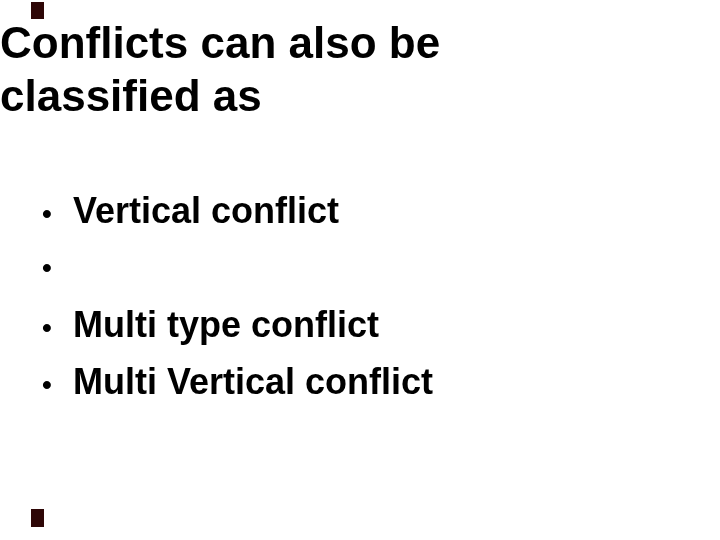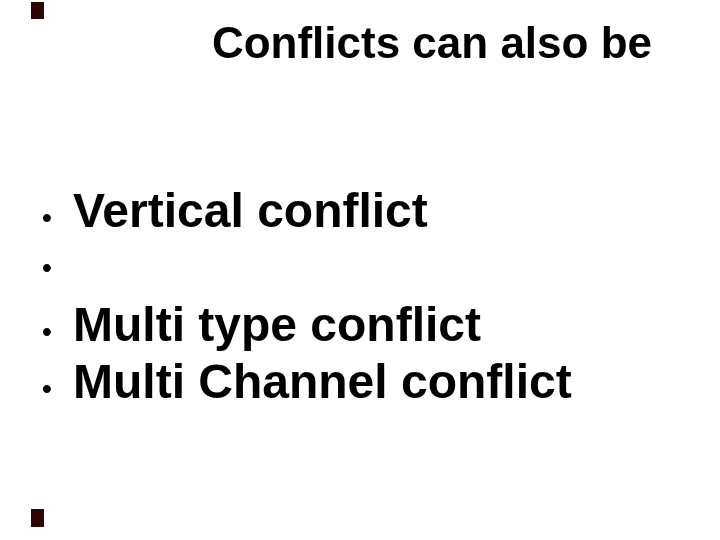--- a/index.html
+++ b/index.html
@@ -13,23 +13,23 @@
     height: 540px;
     background: #ffffff;
     overflow: hidden;
     font-family: "Liberation Sans", sans-serif;
     font-weight: bold;
     color: #000000;
   }
   .title {
     position: absolute;
     top: 16px;
-    left: 12px;
+    left: 0;
     width: 640px;
-    text-align: right;
+    text-align: left;
     font-size: 44px;
     line-height: 53px;
     letter-spacing: 0px;
   }
   .bullet-list {
     position: absolute;
     top: 182px;
     left: 42px;
     width: 640px;
     list-style: none;
@@ -44,55 +44,56 @@
     line-height: 57px;
     white-space: nowrap;
   }
   .bullet-dot {
     flex: 0 0 31px;
     width: 31px;
     font-size: 28px;
     line-height: 57px;
   }
   .bullet-text {
-    font-size: 48px;
+    font-size: 36px;
   }
   .corner-marker {
     position: absolute;
     left: 31px;
     width: 13px;
     background: #2e0606;
   }
   .corner-marker.top { top: 2px; height: 17px; }
   .corner-marker.bottom { top: 509px; height: 18px; }
 </style>
 </head>
 <body>
 
 <div class="slide">
 
   <div class="corner-marker top"></div>
 
   <div class="title">
     <div>Conflicts can also be</div>
+    <div>classified as</div>
   </div>
 
   <ul class="bullet-list">
     <li class="bullet-item">
       <span class="bullet-dot">•</span>
       <span class="bullet-text">Vertical conflict</span>
     </li>
     <li class="bullet-item">
       <span class="bullet-dot">•</span>
     </li>
     <li class="bullet-item">
       <span class="bullet-dot">•</span>
       <span class="bullet-text">Multi type conflict</span>
     </li>
     <li class="bullet-item">
       <span class="bullet-dot">•</span>
-      <span class="bullet-text">Multi Channel conflict</span>
+      <span class="bullet-text">Multi Vertical conflict</span>
     </li>
   </ul>
 
   <div class="corner-marker bottom"></div>
 
 </div>
 
 </body></html>

